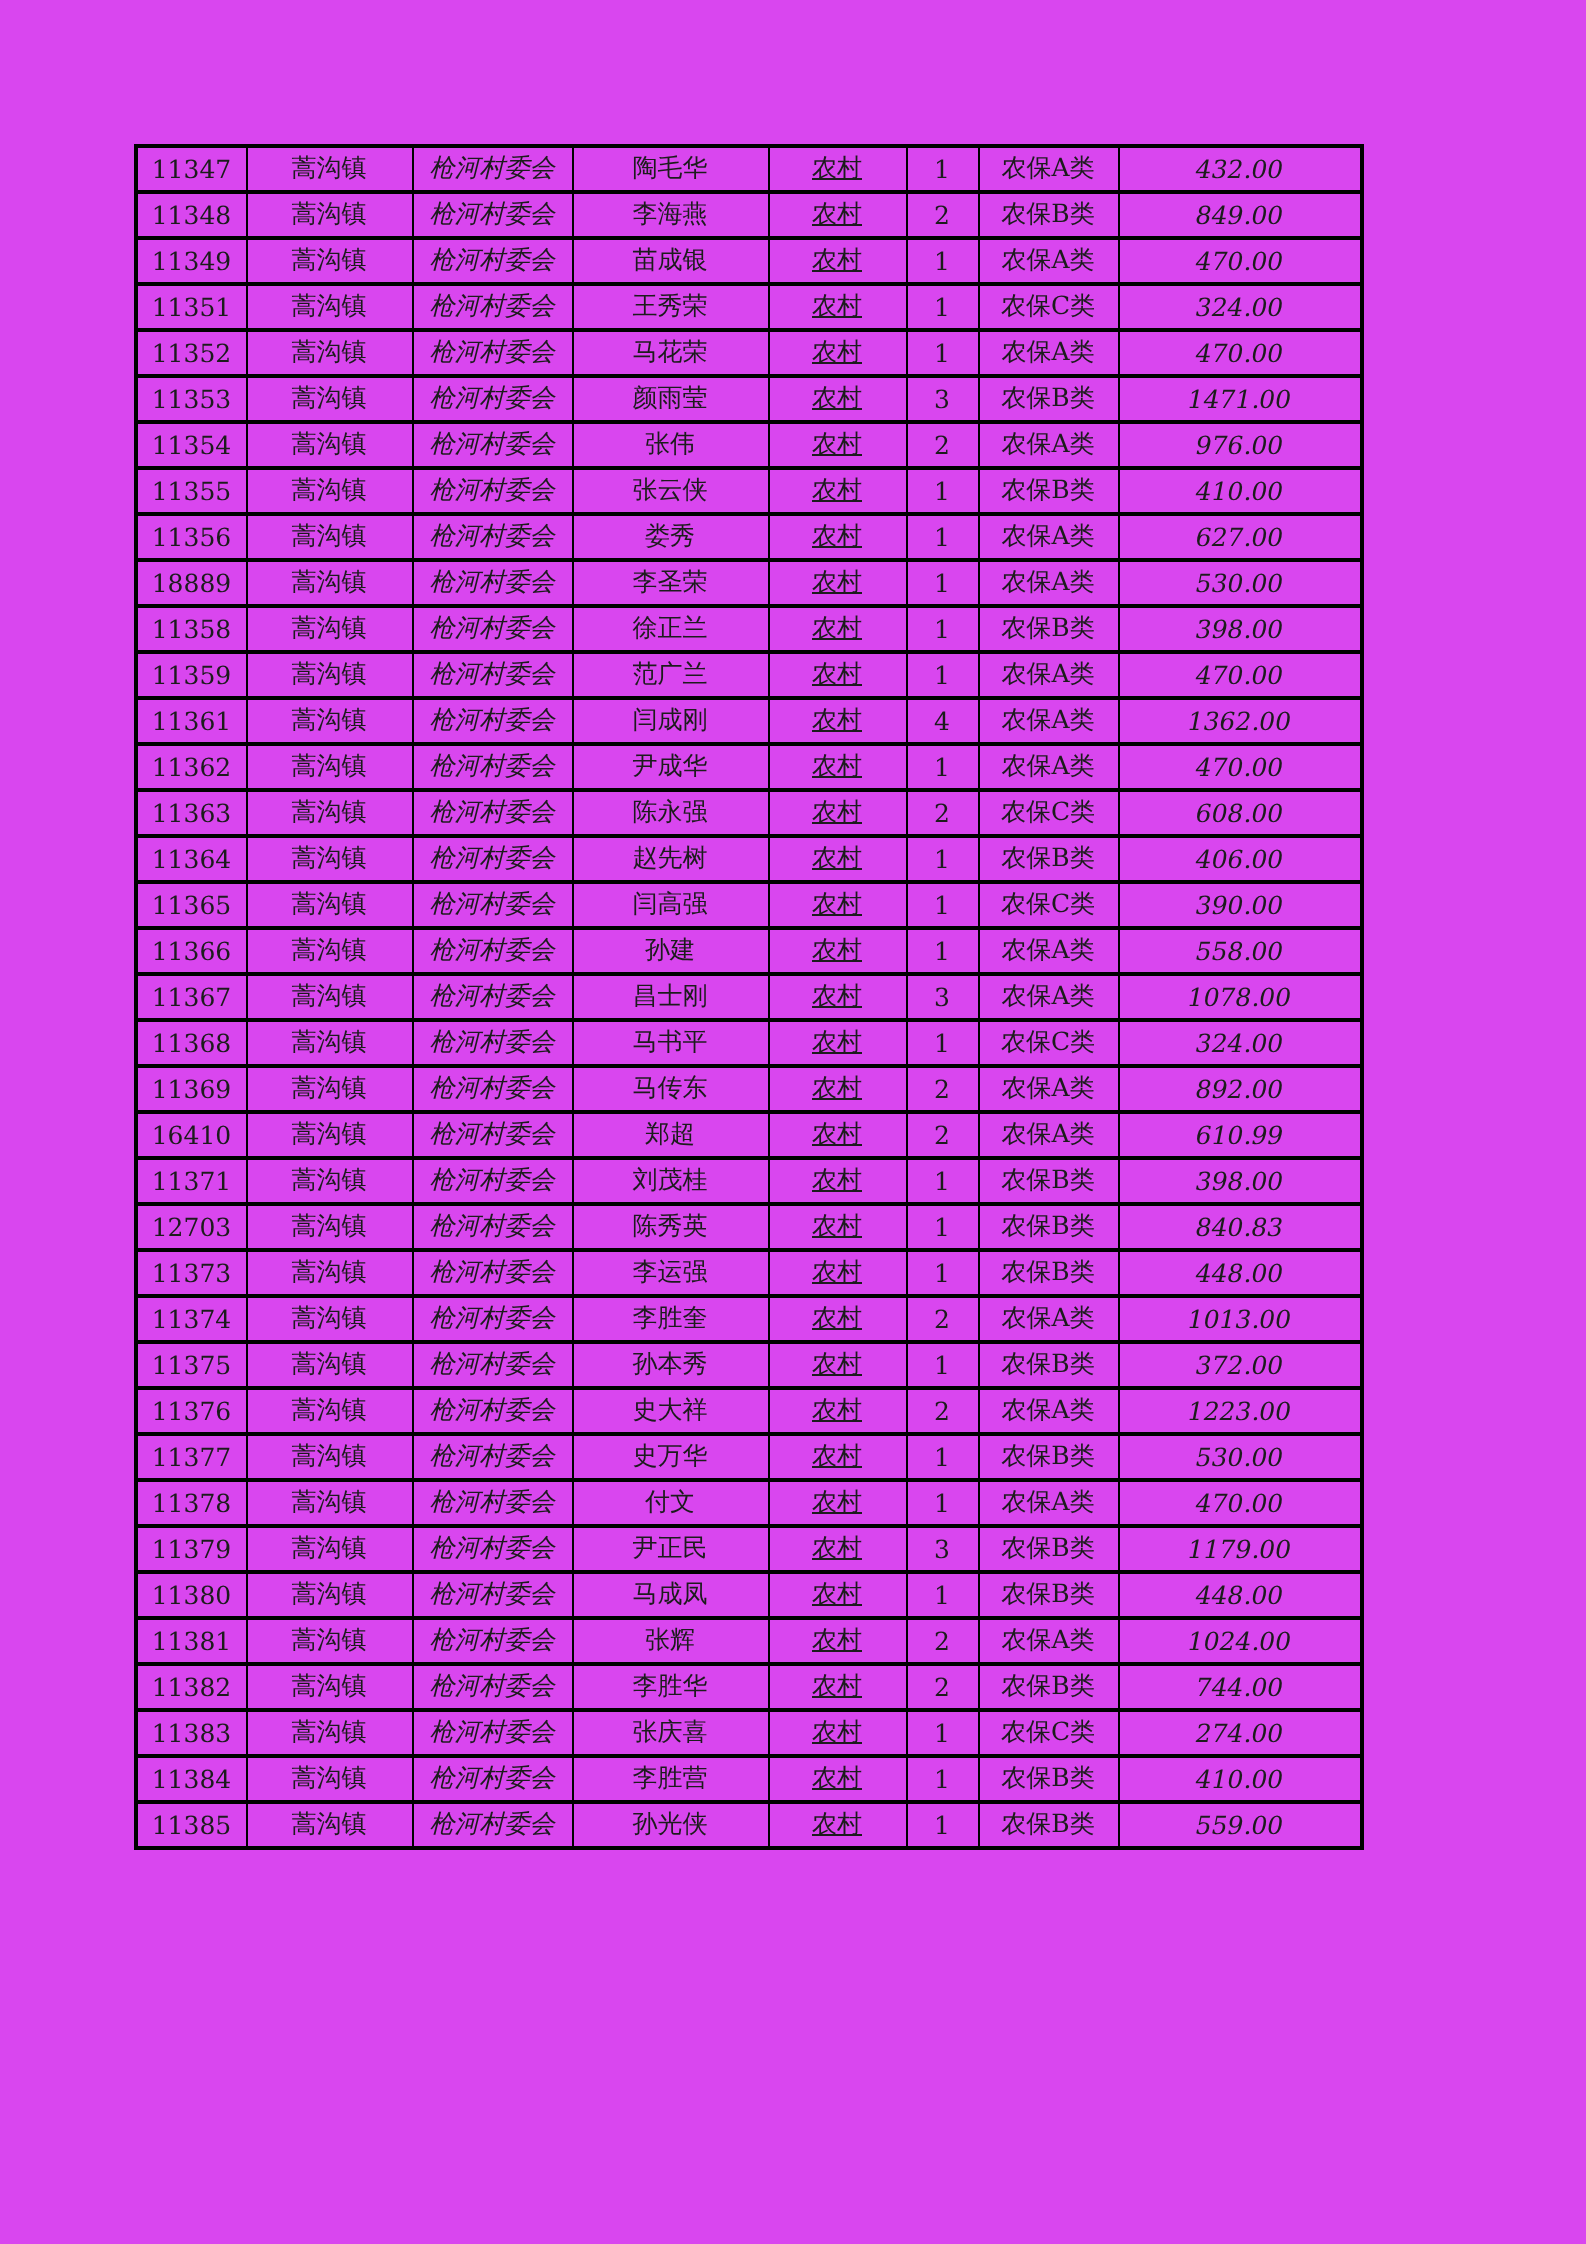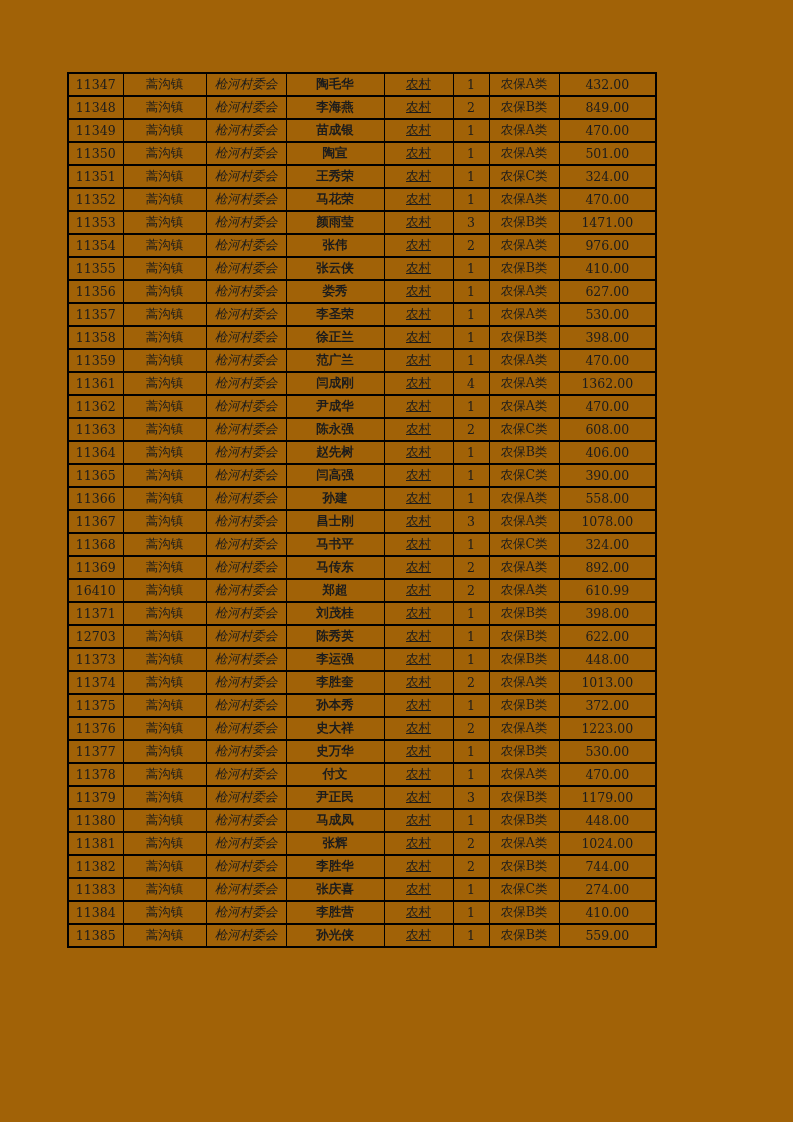--- a/index.html
+++ b/index.html
@@ -4,21 +4,21 @@
 <style>
   html, body { margin: 0; padding: 0; }
   body {
     width: 793px; height: 1122px;
     background: #ffffff;
     font-family: "DejaVu Serif", "Liberation Serif", serif;
   }
   .page {
     position: relative;
     width: 793px; height: 1122px;
-    background: #a16207;
+    background: #d946ef;
     overflow: hidden;
   }
   table.data-table {
     position: absolute;
     left: 67px; top: 72px;
     border-collapse: collapse;
     table-layout: fixed;
     border: 2px solid #000;
     font-size: 12.5px;
     color: #1c1c1c;
@@ -31,25 +31,25 @@
     padding: 0 2px;
     text-align: center;
     vertical-align: middle;
     white-space: nowrap;
     overflow: hidden;
     box-sizing: border-box;
   }
   td.col-id       { width: 55px;  }
   td.col-town     { width: 83px;  }
   td.col-village  { width: 80px; font-style: italic;  }
-  td.col-name     { width: 98px; font-weight: bold;  }
+  td.col-name     { width: 98px;  }
   td.col-residence{ width: 69px; text-decoration: underline;  }
   td.col-count    { width: 36px;  }
   td.col-category { width: 70px;  }
-  td.col-amount   { width: 97px; }
+  td.col-amount   { width: 122px; font-style: italic; }
 </style>
 </head>
 <body>
 
 <div class="page">
   <table class="data-table">
     <tbody>
         <tr>
           <td class="col-id">11347</td>
           <td class="col-town">蒿沟镇</td>
@@ -74,30 +74,20 @@
           <td class="col-id">11349</td>
           <td class="col-town">蒿沟镇</td>
           <td class="col-village">枪河村委会</td>
           <td class="col-name">苗成银</td>
           <td class="col-residence">农村</td>
           <td class="col-count">1</td>
           <td class="col-category">农保A类</td>
           <td class="col-amount">470.00</td>
         </tr>
         <tr>
-          <td class="col-id">11350</td>
-          <td class="col-town">蒿沟镇</td>
-          <td class="col-village">枪河村委会</td>
-          <td class="col-name">陶宣</td>
-          <td class="col-residence">农村</td>
-          <td class="col-count">1</td>
-          <td class="col-category">农保A类</td>
-          <td class="col-amount">501.00</td>
-        </tr>
-        <tr>
           <td class="col-id">11351</td>
           <td class="col-town">蒿沟镇</td>
           <td class="col-village">枪河村委会</td>
           <td class="col-name">王秀荣</td>
           <td class="col-residence">农村</td>
           <td class="col-count">1</td>
           <td class="col-category">农保C类</td>
           <td class="col-amount">324.00</td>
         </tr>
         <tr>
@@ -144,21 +134,21 @@
           <td class="col-id">11356</td>
           <td class="col-town">蒿沟镇</td>
           <td class="col-village">枪河村委会</td>
           <td class="col-name">娄秀</td>
           <td class="col-residence">农村</td>
           <td class="col-count">1</td>
           <td class="col-category">农保A类</td>
           <td class="col-amount">627.00</td>
         </tr>
         <tr>
-          <td class="col-id">11357</td>
+          <td class="col-id">18889</td>
           <td class="col-town">蒿沟镇</td>
           <td class="col-village">枪河村委会</td>
           <td class="col-name">李圣荣</td>
           <td class="col-residence">农村</td>
           <td class="col-count">1</td>
           <td class="col-category">农保A类</td>
           <td class="col-amount">530.00</td>
         </tr>
         <tr>
           <td class="col-id">11358</td>
@@ -291,21 +281,21 @@
           <td class="col-amount">398.00</td>
         </tr>
         <tr>
           <td class="col-id">12703</td>
           <td class="col-town">蒿沟镇</td>
           <td class="col-village">枪河村委会</td>
           <td class="col-name">陈秀英</td>
           <td class="col-residence">农村</td>
           <td class="col-count">1</td>
           <td class="col-category">农保B类</td>
-          <td class="col-amount">622.00</td>
+          <td class="col-amount">840.83</td>
         </tr>
         <tr>
           <td class="col-id">11373</td>
           <td class="col-town">蒿沟镇</td>
           <td class="col-village">枪河村委会</td>
           <td class="col-name">李运强</td>
           <td class="col-residence">农村</td>
           <td class="col-count">1</td>
           <td class="col-category">农保B类</td>
           <td class="col-amount">448.00</td>

